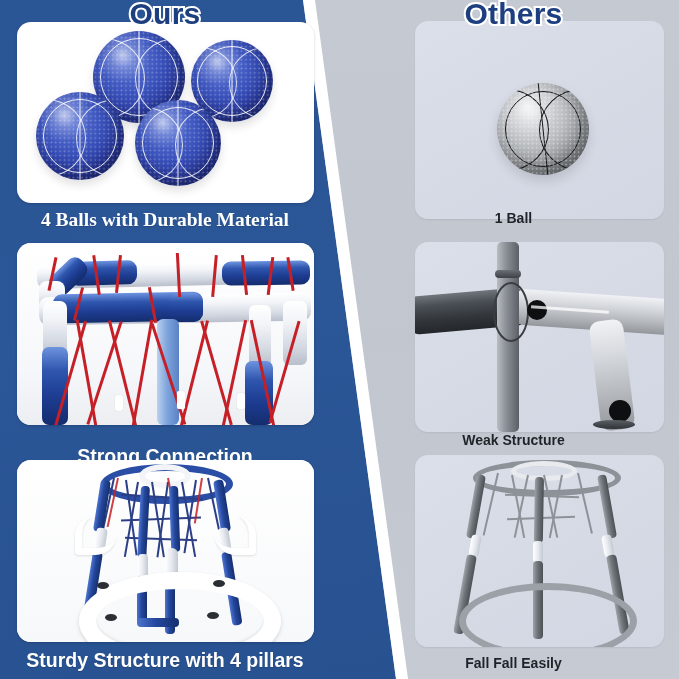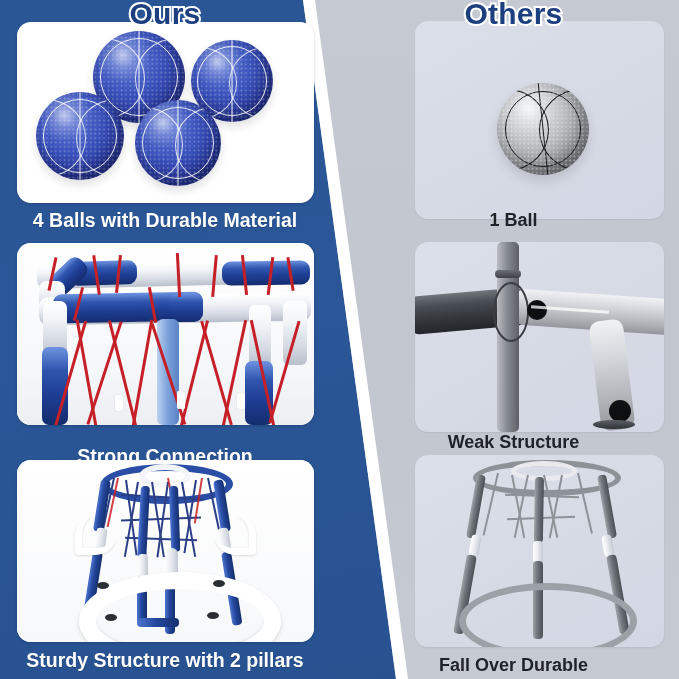--- a/index.html
+++ b/index.html
@@ -60,21 +60,21 @@
   }
 
   
   .cap{
     position:absolute;text-align:center;
     font-weight:bold;
     white-space:nowrap;
   }
   .cap-left{color:#ffffff;font-size:19.5px;width:330px;left:0;
             text-shadow:0 1px 1px rgba(0,0,0,.18);}
-  .cap-right{color:#1f2328;font-size:18px;width:331px;left:0;font-weight:600;}
+  .cap-right{color:#1f2328;font-size:14px;width:331px;left:0;font-weight:600;}
 
   
   .balls{position:absolute;inset:0;}
   .bball{
     position:absolute;border-radius:50%;
     background:
       radial-gradient(circle at 32% 26%, rgba(255,255,255,.62) 0%, rgba(255,255,255,.18) 14%, rgba(255,255,255,0) 30%),
       radial-gradient(circle at 38% 32%, #5d76d4 0%, #3c54bd 38%, #2b3ca6 66%, #1d2878 100%);
     box-shadow:inset -6px -8px 16px rgba(0,0,0,.34), 0 5px 10px rgba(0,0,0,.12);
     overflow:hidden;
@@ -167,21 +167,21 @@
         </div>
 
         <div class="bball" style="left:118px;top:78px;width:86px;height:86px;">
           <div class="seam seam-v"></div>
           <div class="seam seam-c" style="width:70px;height:70px;"></div>
           <div class="seam" style="left:-34%;top:8%;width:88%;height:86%;border-color:rgba(255,255,255,.8);"></div>
           <div class="seam" style="left:46%;top:8%;width:88%;height:86%;border-color:rgba(255,255,255,.8);"></div>
         </div>
       </div>
     </div>
-    <div class="cap cap-left" style="top:209px;">4 Balls with Durable Material</div>
+    <div class="cap cap-left" style="top:209px;font-family:Liberation Serif, serif;">4 Balls with Durable Material</div>
 
     <div class="card card-left" style="left:17px;top:243px;width:297px;height:182px;">
       <div style="position:absolute;inset:0;background:linear-gradient(180deg,#ffffff,#f6f7fa 70%,#eceef2);">
 
         <div class="pipe pipe-white" style="left:20px;top:20px;width:270px;height:23px;transform:rotate(-1.4deg);"></div>
 
         <div class="pipe pipe-blue" style="left:52px;top:18px;width:68px;height:24px;transform:rotate(-1.5deg);"></div>
 
         <div class="pipe pipe-blue" style="left:205px;top:18px;width:88px;height:24px;transform:rotate(-1deg);"></div>
 
@@ -283,21 +283,21 @@
              box-shadow:0 2px 4px rgba(0,0,0,.14), inset 0 -2px 3px rgba(0,0,0,.07);
              background:transparent;"></div>
         <div class="bolt" style="left:80px;top:122px;width:12px;height:7px;"></div>
         <div class="bolt" style="left:196px;top:120px;width:12px;height:7px;"></div>
         <div class="bolt" style="left:88px;top:154px;width:12px;height:7px;"></div>
         <div class="bolt" style="left:190px;top:152px;width:12px;height:7px;"></div>
 
         <div class="leg leg-blue" style="left:120px;top:158px;width:42px;height:9px;border-radius:4px;"></div>
       </div>
     </div>
-    <div class="cap cap-left" style="top:649px;">Sturdy Structure with 2 pillars</div>
+    <div class="cap cap-left" style="top:649px;">Sturdy Structure with 4 pillars</div>
   </div>
 
   <div class="col col-right">
 
     <div class="title title-others">Others</div>
 
     <div class="card card-right" style="left:67px;top:21px;width:249px;height:198px;">
       <div class="grey-ball" style="left:82px;top:62px;width:92px;height:92px;">
         <div class="seam-d" style="left:50%;top:-3%;width:0;height:106%;border:0;border-left:1.6px solid #141618;border-radius:0;transform:translateX(-50%) rotate(-6deg);"></div>
         <div class="seam-d" style="left:50%;top:50%;transform:translate(-50%,-50%);width:74px;height:74px;"></div>
@@ -356,15 +356,15 @@
         <div class="leg leg-white" style="left:186px;top:80px;width:10px;height:22px;transform:rotate(-10deg);transform-origin:50% 0;"></div>
         <div class="leg leg-grey" style="left:191px;top:100px;width:10px;height:80px;transform:rotate(-10deg);transform-origin:50% 0;"></div>
 
         <div class="leg leg-grey" style="left:120px;top:22px;width:9px;height:66px;transform:rotate(1deg);transform-origin:50% 0;"></div>
         <div class="leg leg-white" style="left:118px;top:86px;width:10px;height:22px;"></div>
         <div class="leg leg-grey" style="left:118px;top:106px;width:10px;height:78px;"></div>
 
         <div style="position:absolute;left:44px;top:128px;width:164px;height:62px;border:7px solid #9ca1a7;border-radius:50%;background:transparent;"></div>
       </div>
     </div>
-    <div class="cap cap-right" style="top:655px;">Fall Over Durable</div>
+    <div class="cap cap-right" style="top:655px;">Fall Fall Easily</div>
   </div>
 </div>
 
 </body></html>

